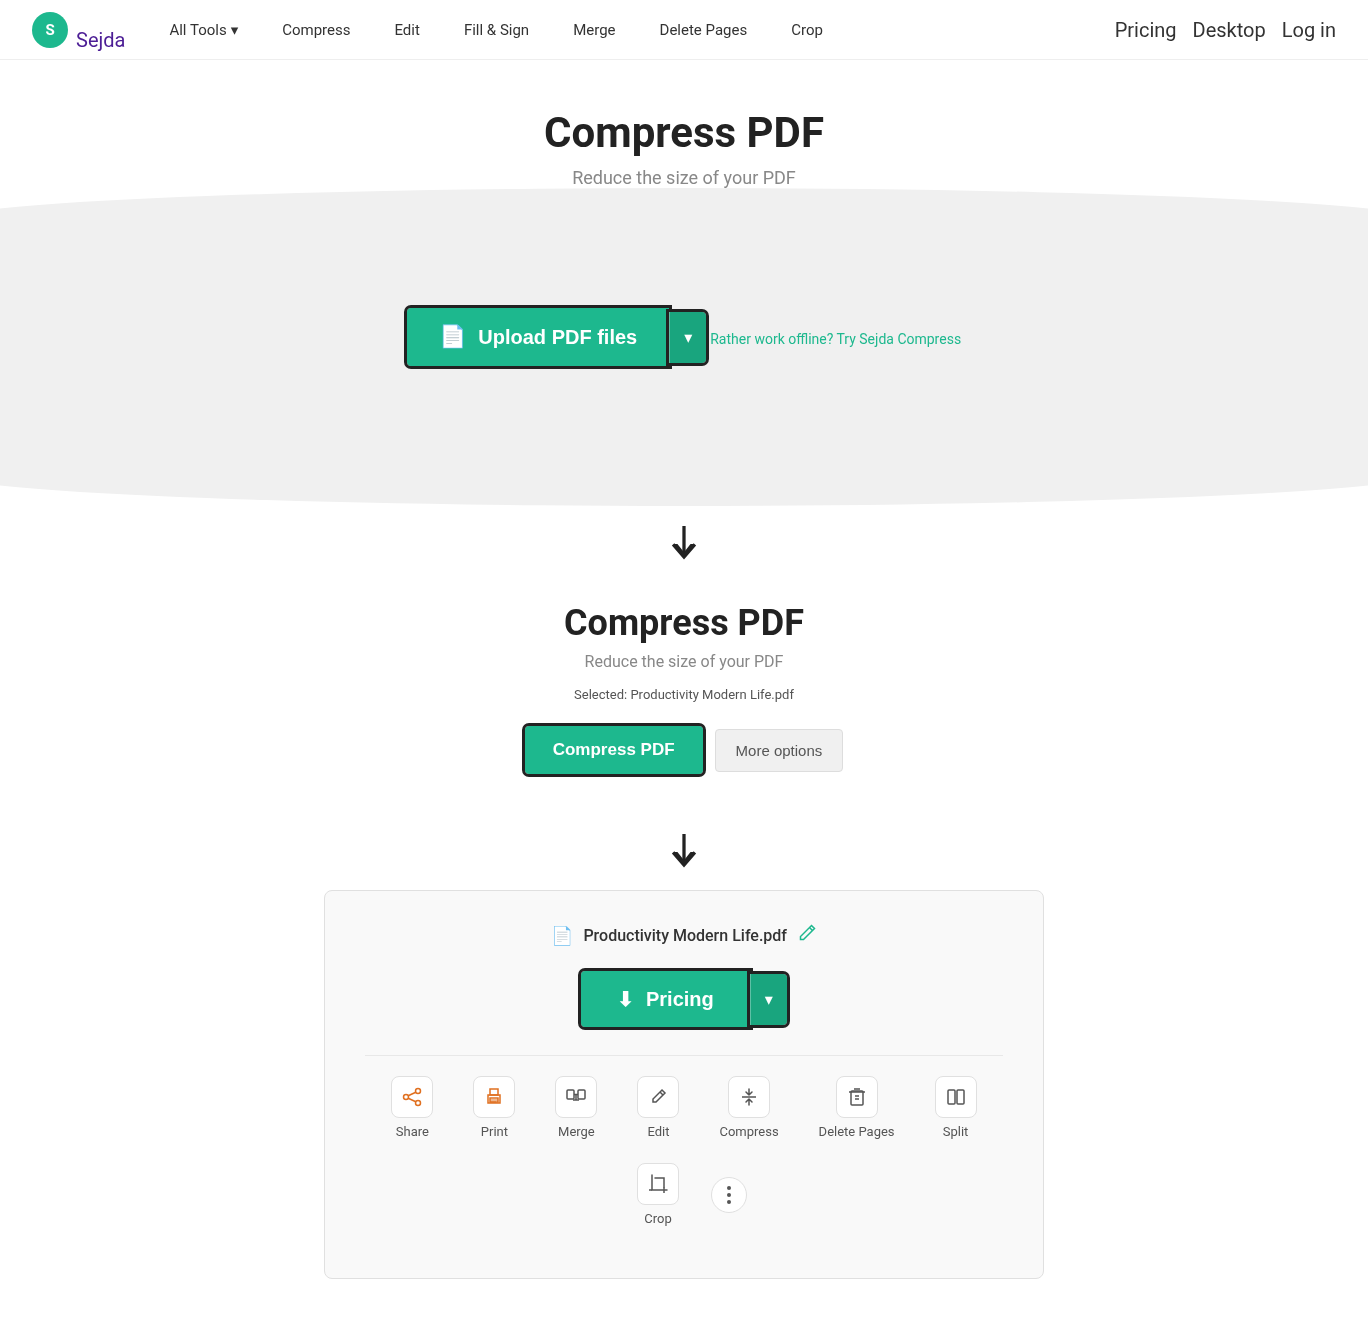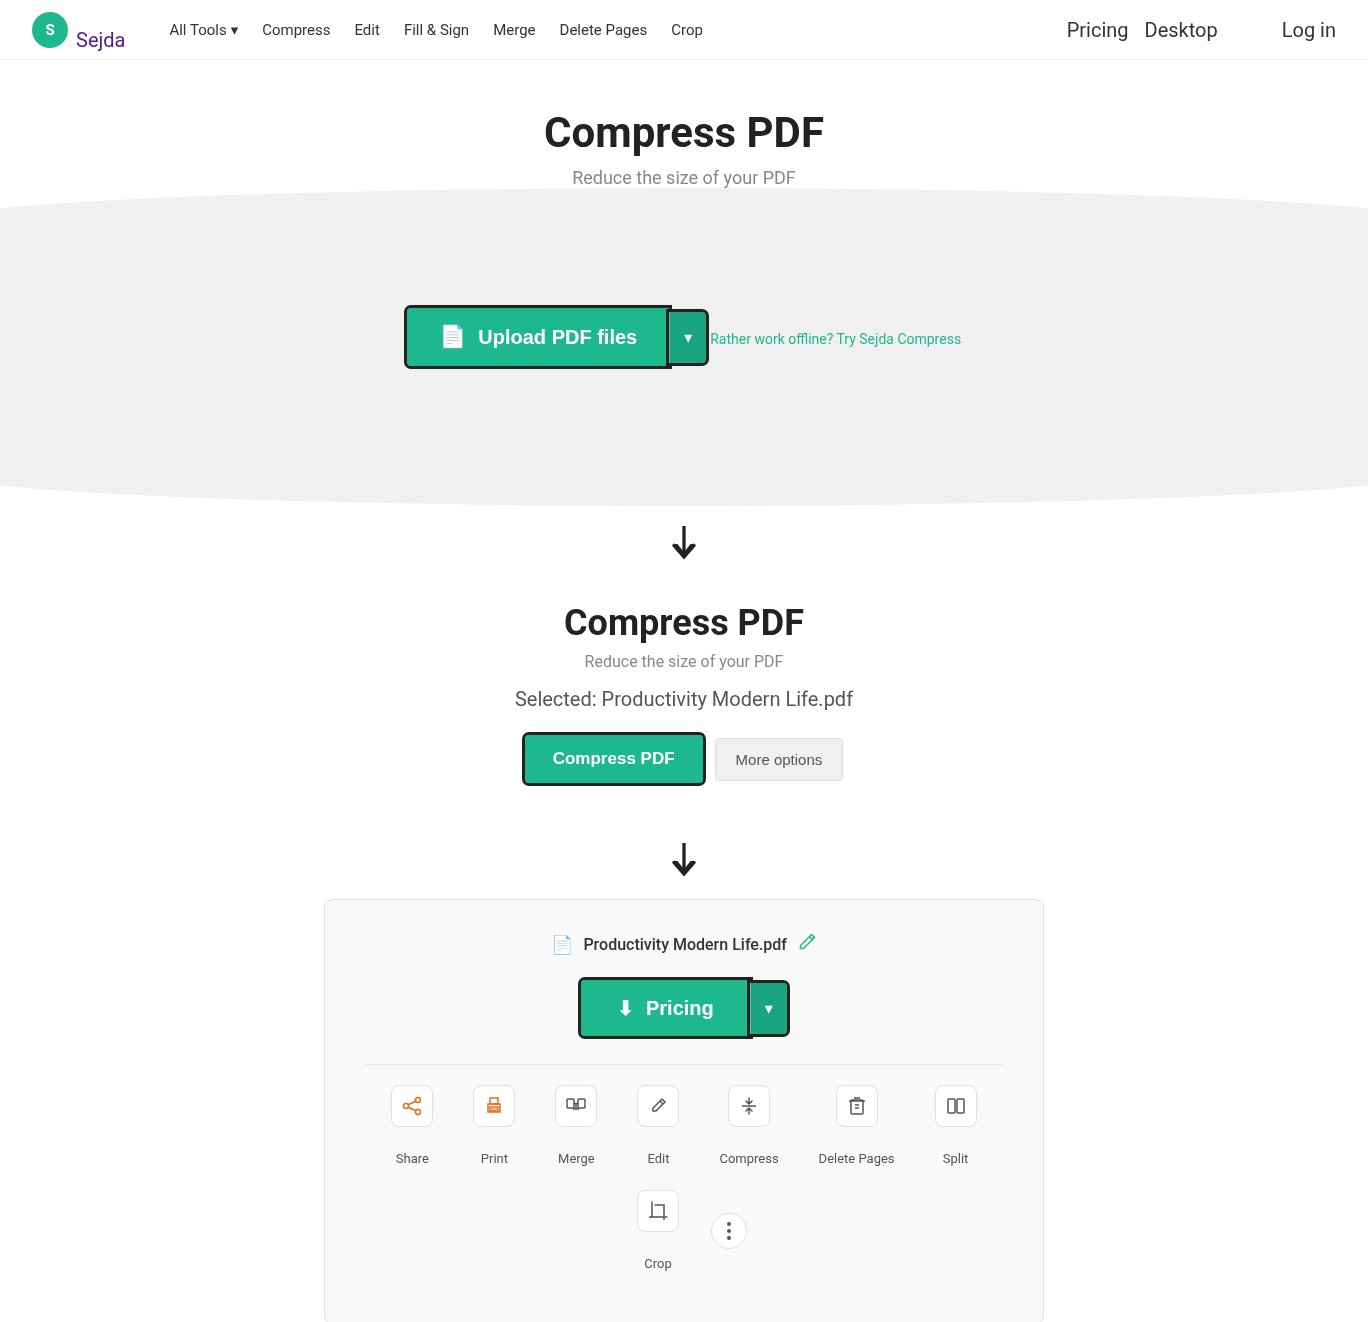--- a/index.html
+++ b/index.html
@@ -6,28 +6,28 @@
     body { font-family: -apple-system, BlinkMacSystemFont, 'Segoe UI', Roboto, sans-serif; background: #fff; color: #333; min-height: 1322px; }
 
     
     nav {
       display: flex; align-items: center; padding: 0 32px; height: 60px;
       border-bottom: 1px solid #eee; background: #fff; position: relative; z-index: 10;
     }
     .nav-logo { display: flex; align-items: center; gap: 8px; margin-right: 32px; text-decoration: none; }
     .nav-logo-circle { width: 36px; height: 36px; background: #1db88e; border-radius: 50%; display: flex; align-items: center; justify-content: center; color: white; font-weight: bold; font-size: 15px; }
     .nav-logo-text { font-size: 20px; font-weight: 400; color: #4c1d95; margin-top: 20px; }
-    .nav-links { display: flex; align-items: center; gap: 0; flex: 1; }
+    .nav-links { display: flex; align-items: center; gap: 20px; flex: 1; }
     .nav-link { padding: 8px 12px; color: #333; text-decoration: none; font-size: 15px; cursor: pointer; }
     .nav-link.with-arrow { display: flex; align-items: center; gap: 4px; }
     .nav-right { display: flex; align-items: center; gap: 16px; }
     .nav-right a { text-decoration: none; font-size: 20px; color: #333; }
     .nav-right .pricing { color: #333; }
     .nav-right .desktop { color: #333; }
-    .nav-right .login { color: #333; margin-left: 48px; }
+    .nav-right .login { color: #333; }
 
     
     .hero { text-align: center; padding: 48px 0 0; }
     .hero h1 { font-size: 42px; font-weight: 700; color: #222; }
     .hero p { font-size: 18px; color: #888; margin-top: 10px; }
 
     
     .upload-area { text-align: center; padding: 40px 0 50px; position: relative; z-index: 2; }
     .upload-btn-wrapper { display: inline-flex; align-items: center; }
     .upload-btn {
@@ -48,21 +48,21 @@
     
     .arrow-down {
       display: flex; justify-content: center; margin: 20px 0;
     }
     .arrow-down svg { width: 36px; height: 36px; }
 
     
     .compress-section { text-align: center; padding: 20px 0; }
     .compress-section h2 { font-size: 36px; font-weight: 700; color: #222; }
     .compress-section .subtitle { font-size: 16px; color: #888; margin-top: 8px; }
-    .selected-file { color: #555; font-size: 20px; margin: 16px 0 24px; }
+    .selected-file { color: #555; font-size: 13px; margin: 16px 0 24px; }
 
     
     .compress-btn-row { display: flex; align-items: center; justify-content: center; gap: 12px; margin-bottom: 20px; }
     .compress-btn {
       background: #1db88e; color: white; border: none; border-radius: 4px;
       padding: 14px 28px; font-size: 17px; font-weight: 600; cursor: pointer;
       outline: 3px solid #222; outline-offset: 0;
     }
     .more-options-btn {
       background: #f0f0f0; color: #555; border: 1px solid #ddd; border-radius: 4px;
@@ -94,21 +94,21 @@
     }
 
     
     .actions-toolbar {
       display: flex; align-items: center; justify-content: center; gap: 0;
       margin-top: 28px; padding: 12px 0;
       border-top: 1px solid #e8e8e8;
       flex-wrap: wrap; gap: 8px;
     }
     .action-item {
-      display: flex; flex-direction: column; align-items: center; gap: 24px;
+      display: flex; flex-direction: column; align-items: center; gap: 6px;
       padding: 8px 16px; cursor: pointer; min-width: 70px;
     }
     .action-item .icon-circle {
       width: 42px; height: 42px; border-radius: 8px;
       display: flex; align-items: center; justify-content: center;
       border: 1px solid #e0e0e0; background: #fff;
       font-size: 18px;
     }
     .action-item .action-label { font-size: 13px; color: #555; }
     .action-item.share .icon-circle { color: #e07020; }

